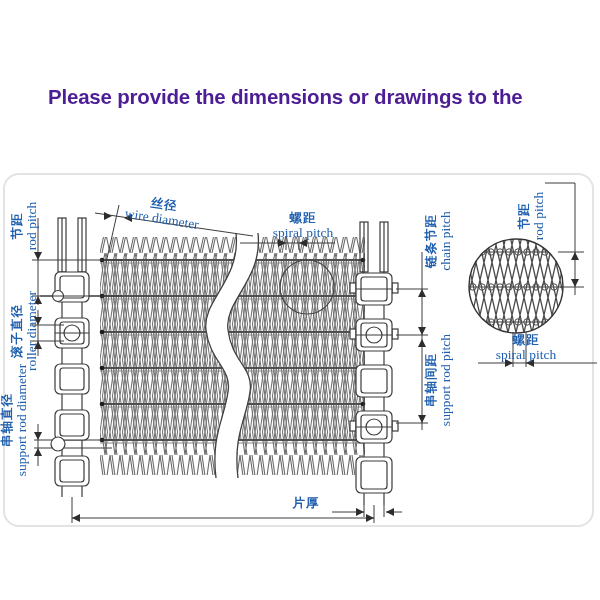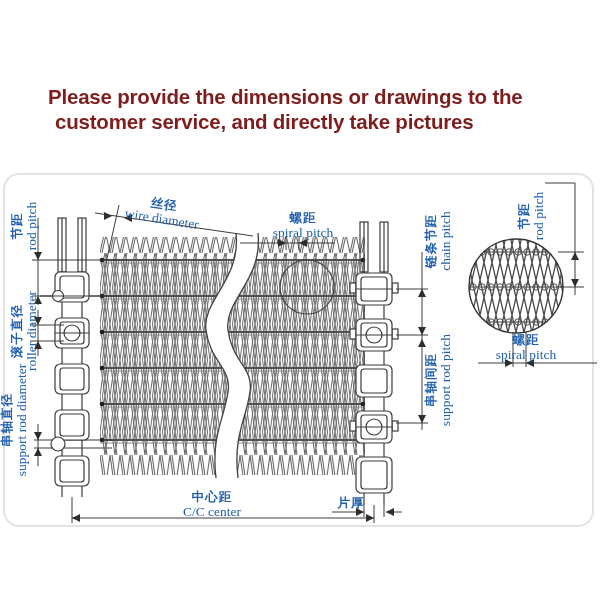--- a/index.html
+++ b/index.html
@@ -1,39 +1,38 @@
 <!DOCTYPE html>
 <html><head>
 <meta charset="utf-8">
 <style>
   html,body{margin:0;padding:0;background:#fff;}
   #root{position:relative;width:600px;height:600px;background:#fff;overflow:hidden;
         font-family:"Liberation Sans",sans-serif;}
-  .notice{position:absolute;left:48px;top:84px;width:520px;color:#7f1d1d;
+  .notice{position:absolute;left:48px;top:84px;width:520px;color:#4c1d95;
           font-weight:700;font-size:20.5px;line-height:25px;letter-spacing:-0.2px;}
   .notice .l2{padding-left:7px;}
   .panel{position:absolute;left:3px;top:173px;width:587px;height:350px;
          border:2px solid #e3e3e3;border-radius:16px;background:#fff;}
   svg.draw{position:absolute;left:0;top:0;}
   .hlab,.vlab{position:absolute;color:#1f5fae;text-align:center;white-space:nowrap;
               font-family:"Liberation Serif",serif;line-height:1.12;}
   .vlab{transform:translate(-50%,-50%) rotate(-90deg);}
   .hlab{transform:translate(-50%,-50%);}
   .tilt{transform:translate(-50%,-50%) rotate(9deg);}
   .zh{display:block;font-size:12.5px;font-weight:600;letter-spacing:1px;}
   .en{display:block;font-size:13.5px;font-weight:400;}
 </style>
 </head>
 <body>
 
 <div id="root">
 
   <div class="notice">
     <div class="l1">Please provide the dimensions or drawings to the</div>
-    <div class="l2">customer service, and directly take pictures</div>
   </div>
 
   <div class="panel"></div>
 
   <svg class="draw" width="600" height="600" viewBox="0 0 600 600">
     <defs>
       <pattern id="lat" width="10" height="36" patternUnits="userSpaceOnUse">
         <path d="M0,0 L5,36 L10,0 M0,36 L5,0 L10,36 M2.5,0 L7.5,36 M7.5,0 L2.5,36" stroke="#6e6e6e" stroke-width="1" fill="none"></path>
       </pattern>
       <pattern id="zigup" width="10" height="23" patternUnits="userSpaceOnUse">
@@ -312,21 +311,17 @@
     <span class="en">support rod pitch</span>
   </div>
   <div class="vlab" style="left:532px;top:216px;">
     <span class="zh">节距</span>
     <span class="en">rod pitch</span>
   </div>
   <div class="hlab" style="left:526px;top:348px;">
     <span class="zh">螺距</span>
     <span class="en">spiral pitch</span>
   </div>
-  <div class="hlab" style="left:212px;top:505px;">
-    <span class="zh">中心距</span>
-    <span class="en">C/C center</span>
-  </div>
-  <div class="hlab" style="left:306px;top:503px;margin-left:45px;">
+  <div class="hlab" style="left:306px;top:503px;">
     <span class="zh">片厚</span>
   </div>
 
 </div>
 
 </body></html>

